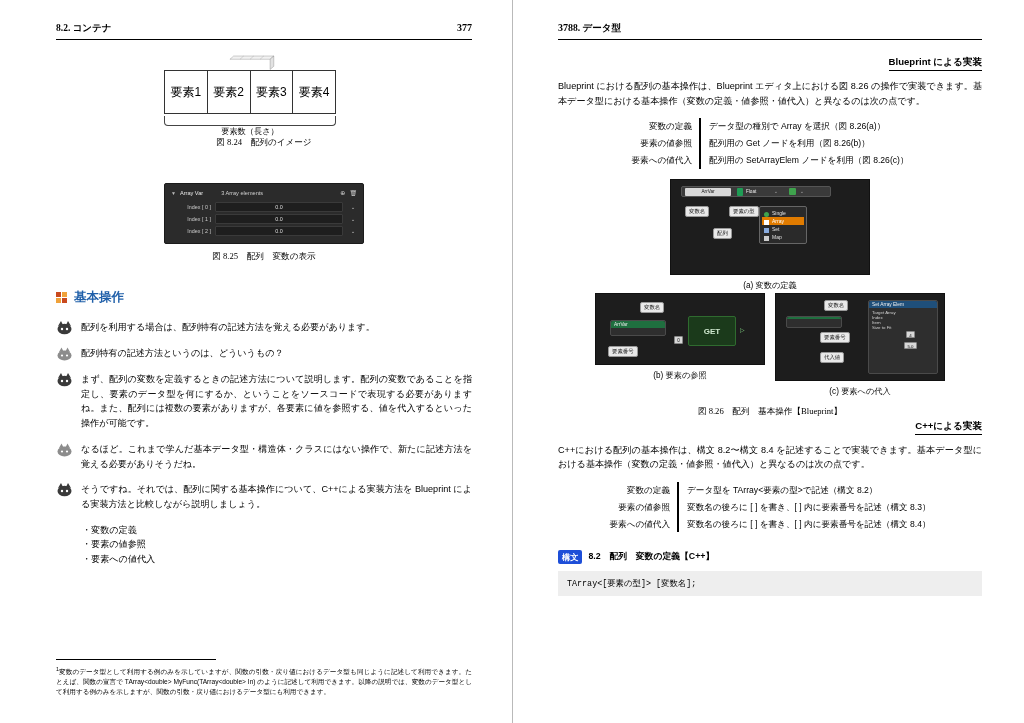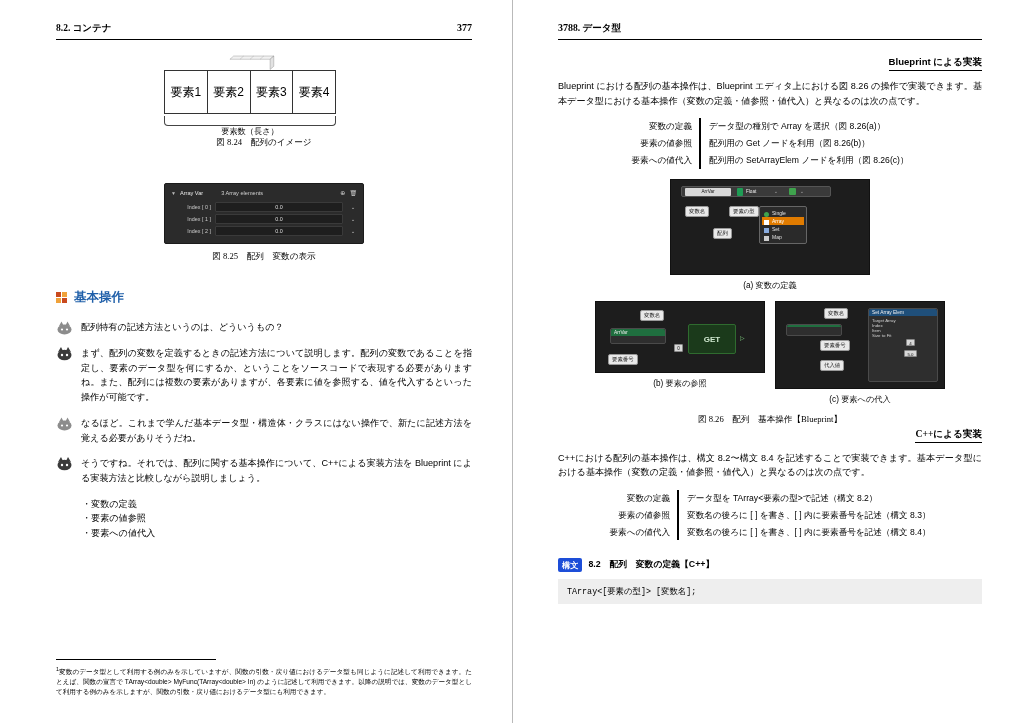--- a/index.html
+++ b/index.html
@@ -147,21 +147,21 @@
     display: table-cell; font-size: 8.6px; line-height: 1.95; vertical-align: middle;
   }
   .deftable .c1 { text-align: right; padding-right: 7px; white-space: nowrap; }
   .deftable .c2 { border-left: 2.5px double #000; padding-left: 8px; white-space: nowrap; }
 
   
   .bp {
     background: #1d1d1d; border: 1px solid #111; position: relative;
   }
   .bp-a { width: 200px; height: 96px; margin: 6px auto 0; }
-  .figrow { display: flex; gap: 10px; justify-content: center; margin-top: 10px; }
+  .figrow { display: flex; gap: 10px; justify-content: center; margin-top: 2px; }
   .bp-b { width: 170px; height: 72px; }
   .bp-c { width: 170px; height: 88px; }
   .sub-cap { font-size: 8.2px; text-align: center; margin-top: 5px; }
 
   .chip {
     position: absolute; background: #e9e9e9; border: 1px solid #999;
     color: #111; font-size: 5.4px; padding: 1px 3px; border-radius: 2px;
     white-space: nowrap;
   }
   .node {
@@ -266,20 +266,32 @@
       <div class="sec-head">
         <span class="sec-mark">
             <i></i>
             <i></i>
             <i></i>
             <i></i>
           </span>
         <span class="sec-title">基本操作</span>
       </div>
 
+      <div class="dlg">
+        <span class="av">
+          <svg width="17" height="14" viewBox="0 0 17 14">
+              <ellipse cx="8.5" cy="8" rx="7" ry="5.2" fill="#3a3a3a"></ellipse>
+              <path d="M2 5 L5 0 L7 4 Z" fill="#3a3a3a"></path>
+              <path d="M15 5 L12 0 L10 4 Z" fill="#3a3a3a"></path>
+              <circle cx="6" cy="8" r="1.2" fill="#fff"></circle>
+              <circle cx="11" cy="8" r="1.2" fill="#fff"></circle>
+            </svg>
+        </span>
+        <span class="tx">配列を利用する場合は、配列特有の記述方法を覚える必要があります。</span>
+      </div>
       <div class="dlg">
         <span class="av">
           <svg width="17" height="14" viewBox="0 0 17 14">
               <ellipse cx="8.5" cy="8.5" rx="7" ry="5" fill="#8c8c8c"></ellipse>
               <path d="M3 5 L5.5 0.5 L7.5 4.5 Z" fill="#8c8c8c"></path>
               <path d="M14 5 L11.5 0.5 L9.5 4.5 Z" fill="#8c8c8c"></path>
               <circle cx="6" cy="8.5" r="1.1" fill="#fff"></circle>
               <circle cx="11" cy="8.5" r="1.1" fill="#fff"></circle>
             </svg>
         </span>
@@ -427,21 +439,21 @@
             <div class="node" style="left:10px;top:22px;width:56px;height:12px;">
               <div class="hdr" style="background:#1f6f3f;"></div>
             </div>
           </div>
           <div class="sub-cap">(c) 要素への代入</div>
         </div>
       </div>
 
       <div class="caption" style="margin-top:9px;">図 8.26　配列　基本操作【Blueprint】</div>
 
-      <div class="subhead" style="font-family:Liberation Serif, serif;">
+      <div class="subhead" style="">
         <span class="underline-head">C++による実装</span>
       </div>
       <div class="para">C++における配列の基本操作は、構文 8.2〜構文 8.4 を記述することで実装できます。基本データ型における基本操作（変数の定義・値参照・値代入）と異なるのは次の点です。</div>
 
       <div class="deftable">
         <div class="row">
           <span class="c1">変数の定義</span>
           <span class="c2">データ型を TArray&lt;要素の型&gt;で記述（構文 8.2）</span>
         </div>
         <div class="row">

